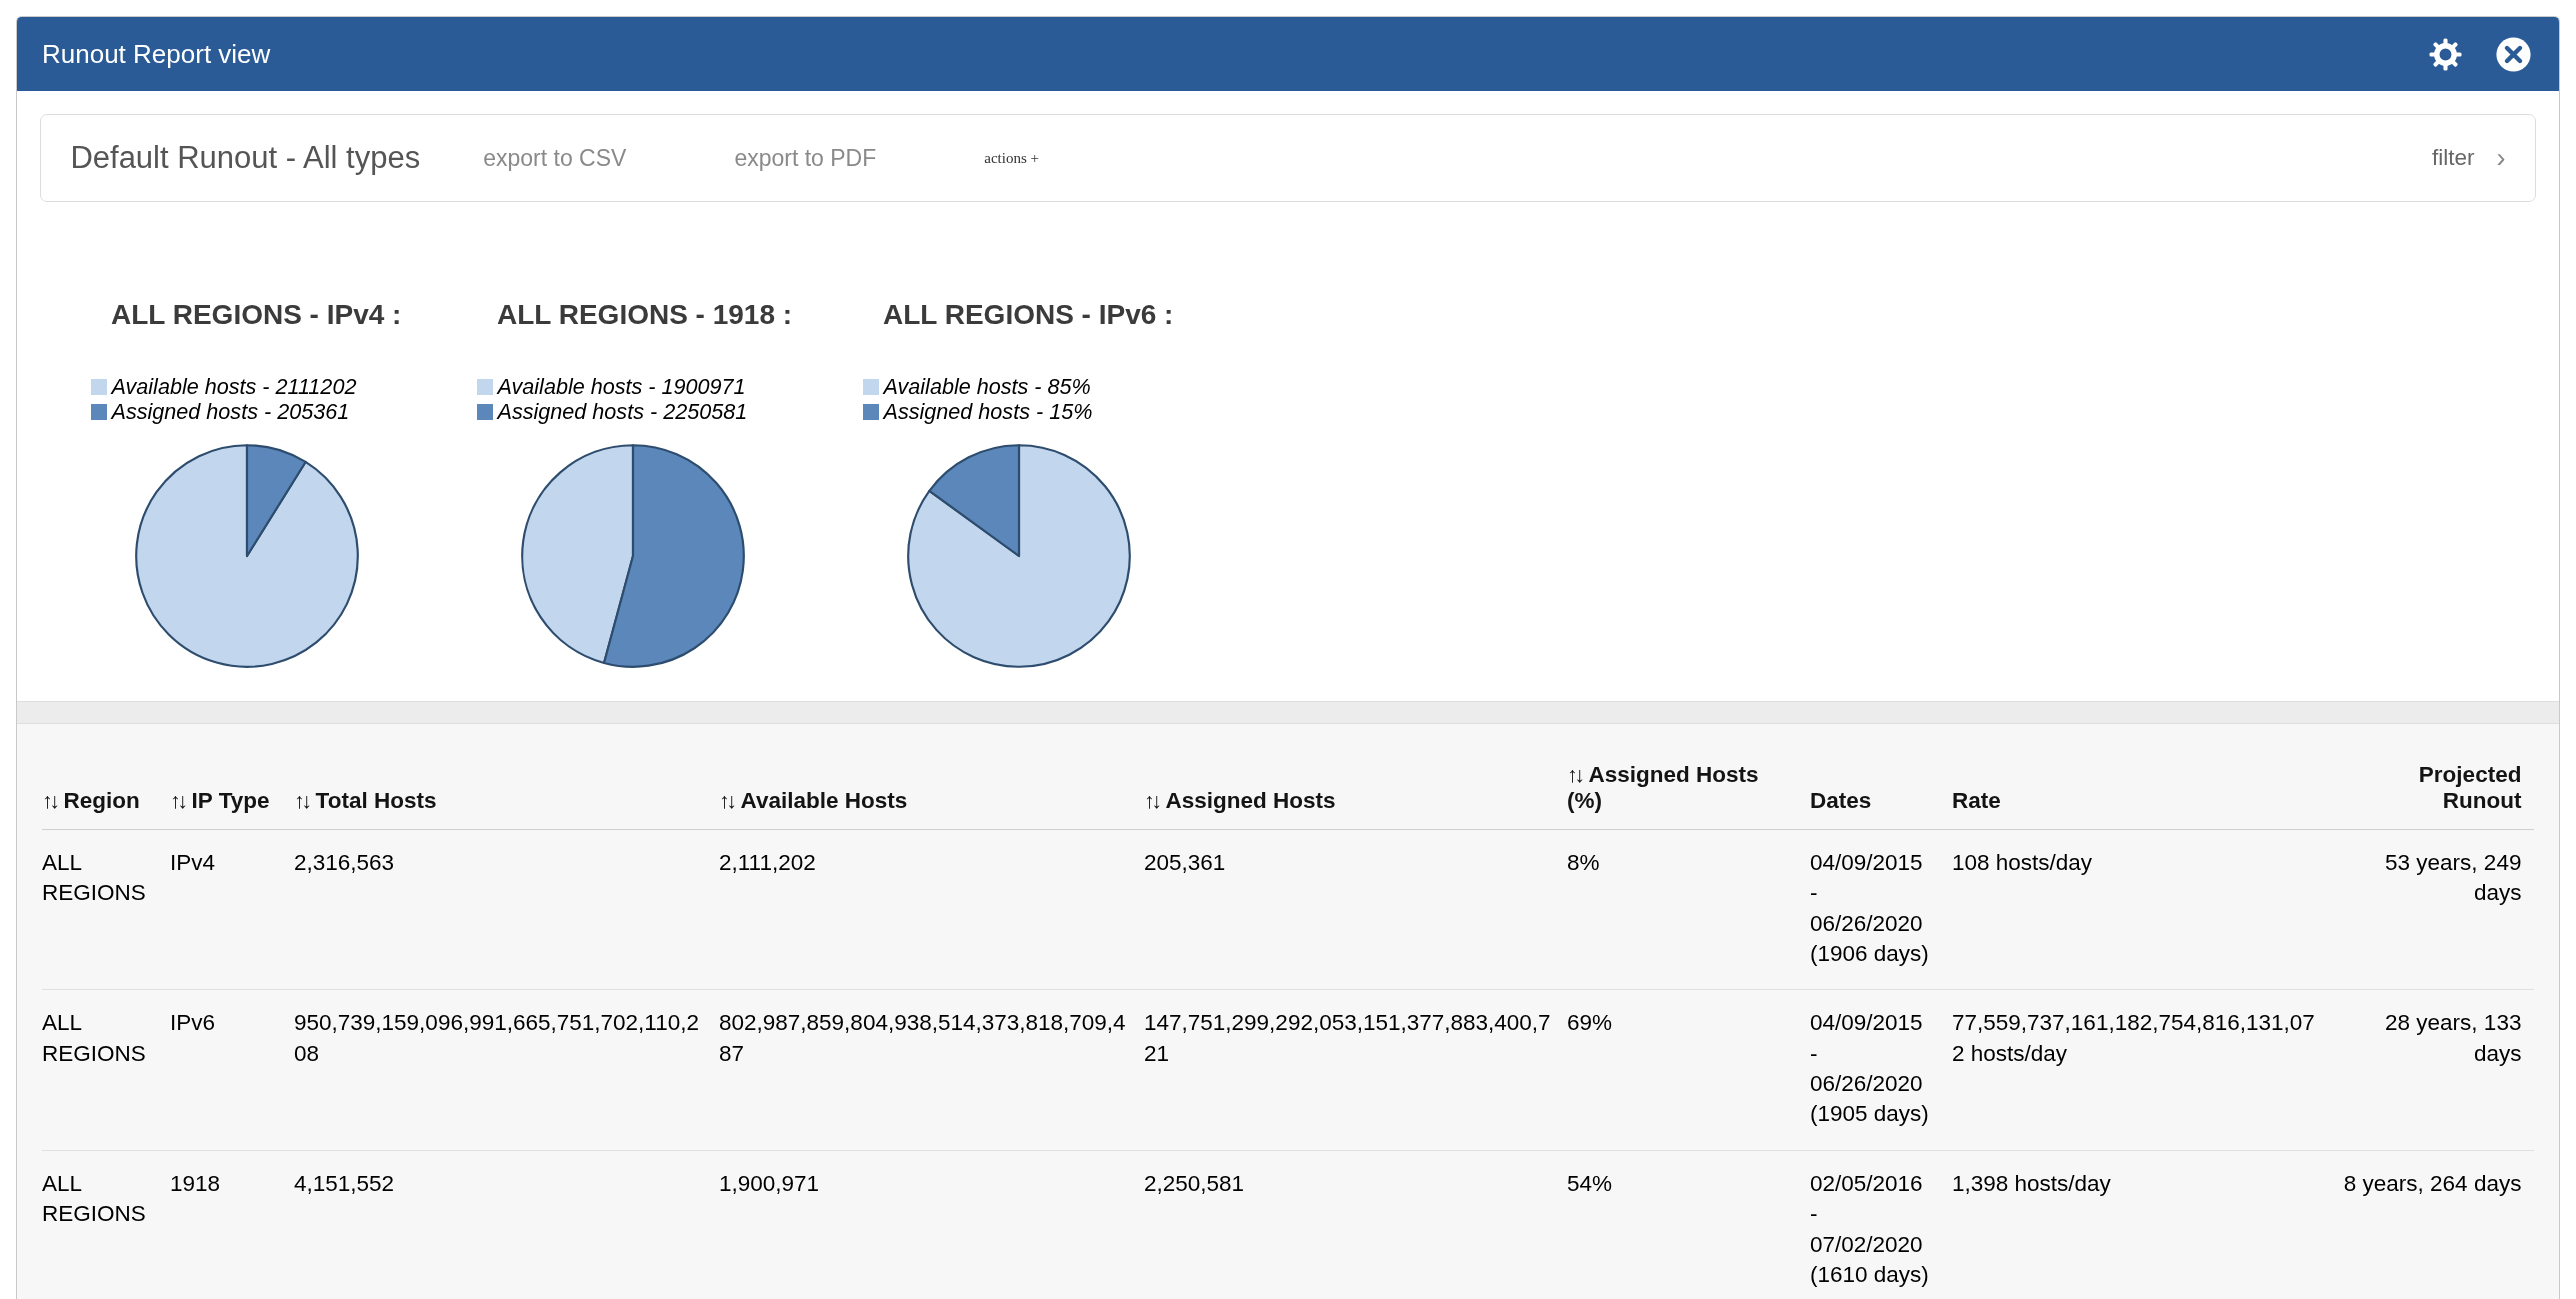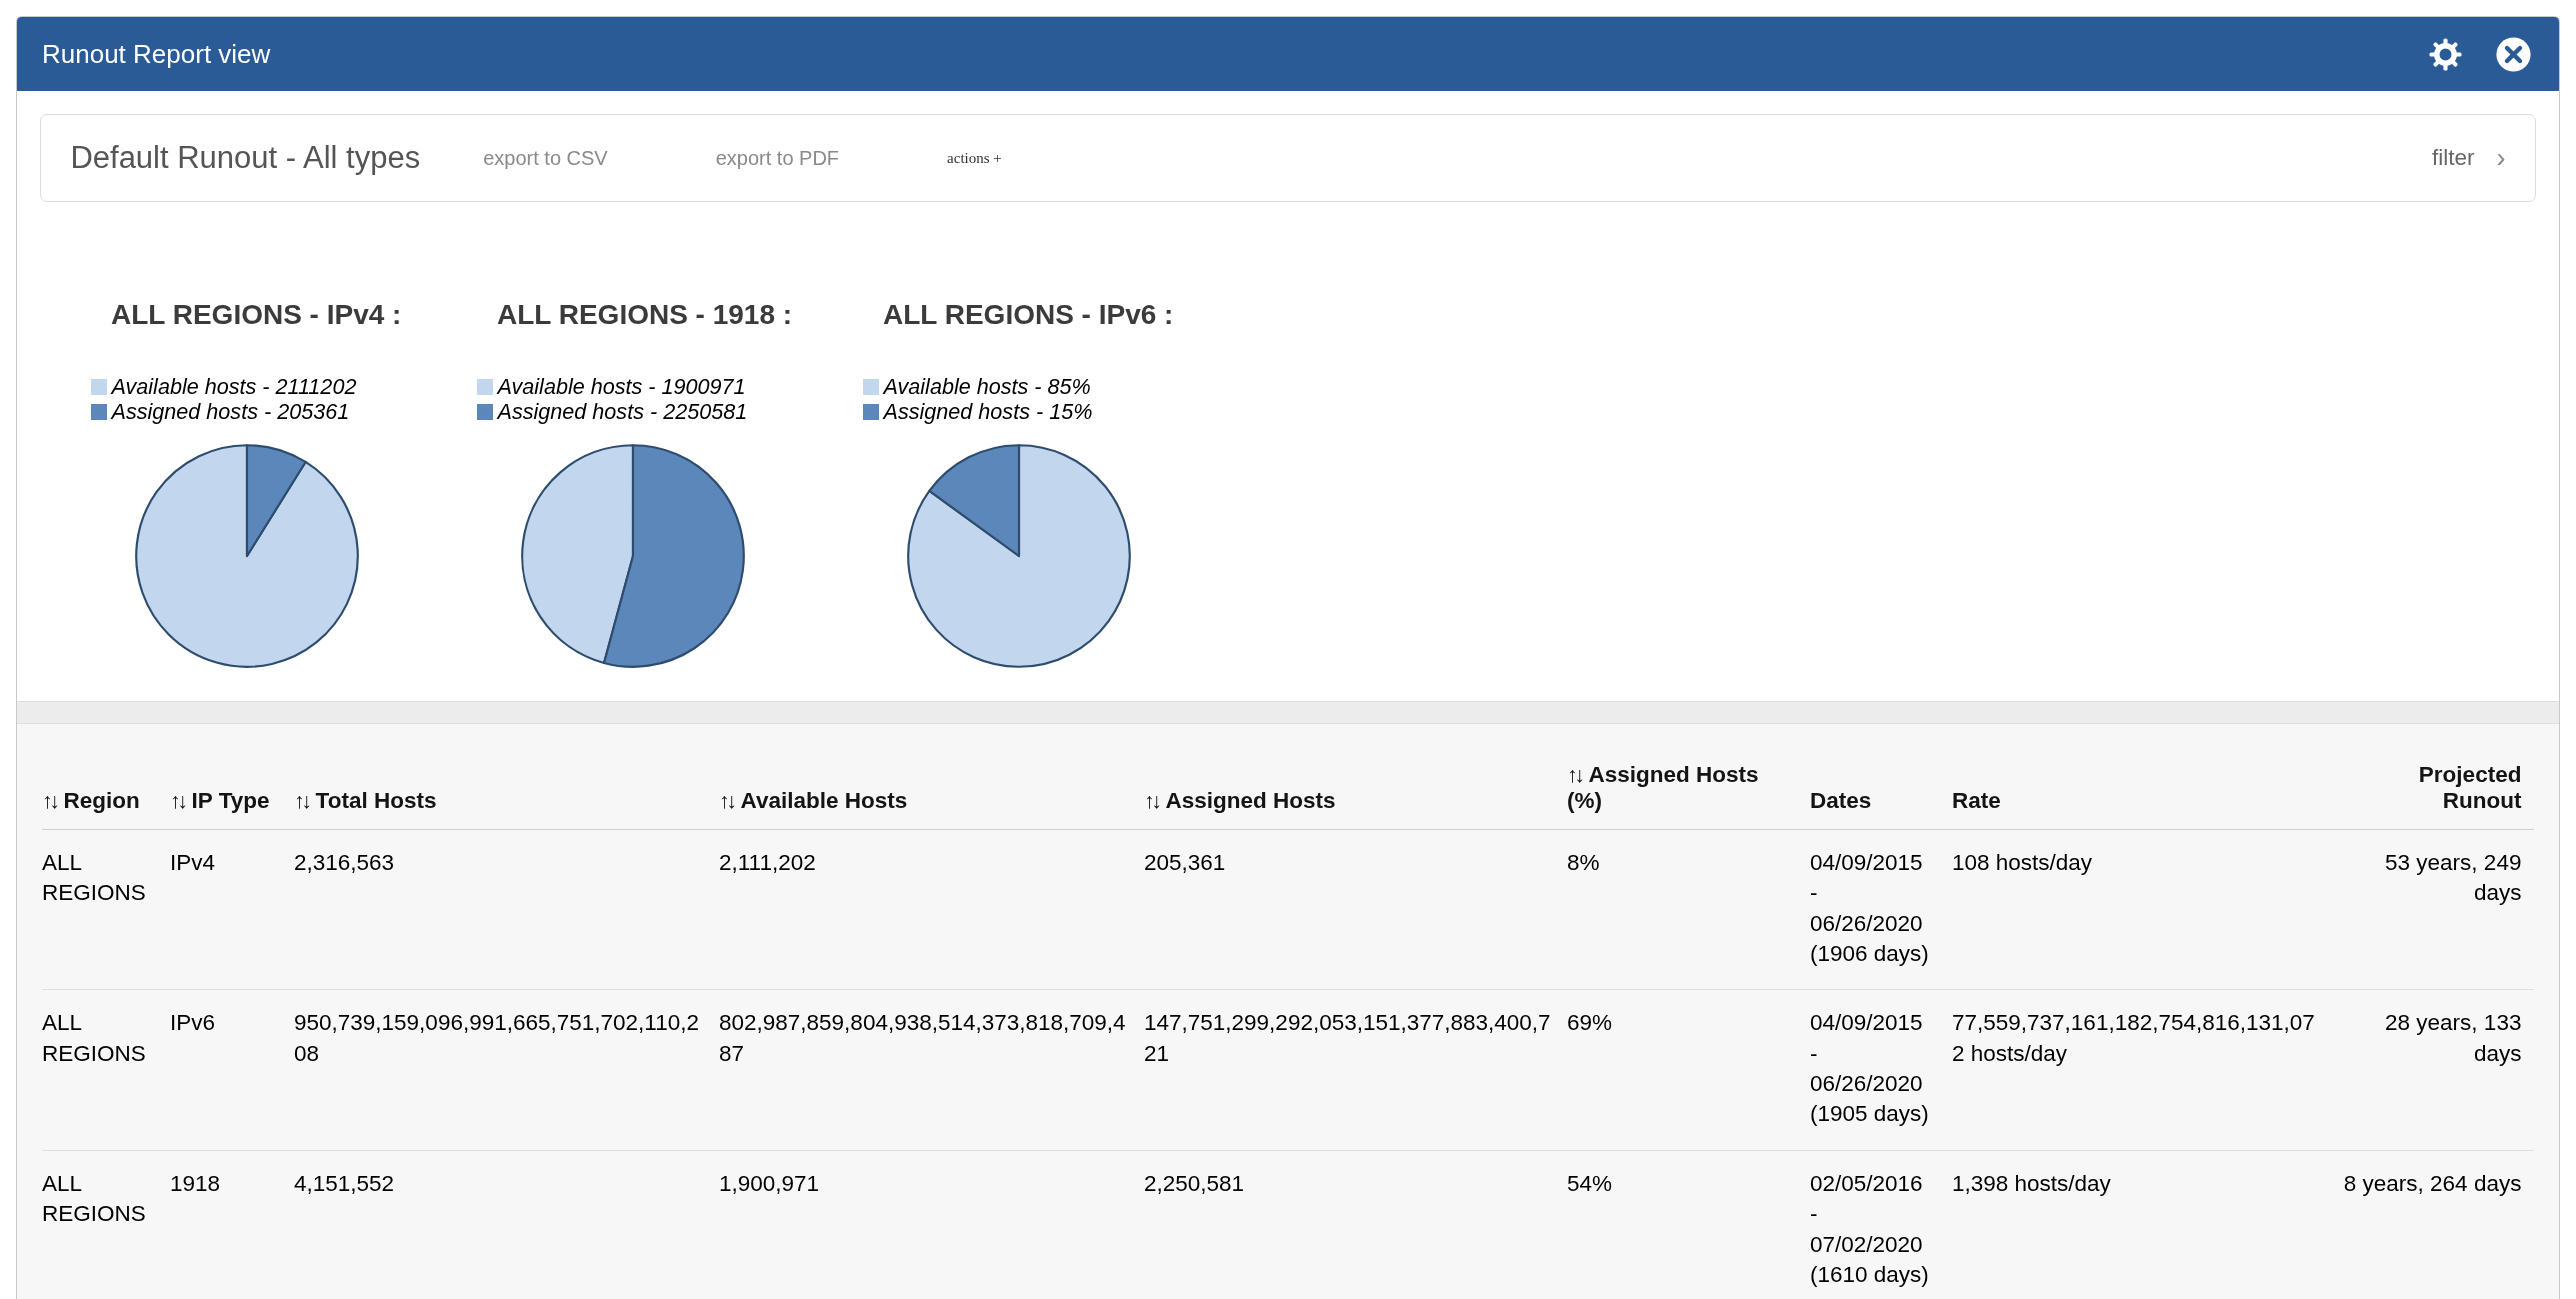--- a/index.html
+++ b/index.html
@@ -9,21 +9,21 @@
 
   
   .titlebar{background:#2a5b97;color:#fff;height:74px;display:flex;align-items:center;padding:0 25px;}
   .titlebar-title{font-size:26px;flex:1;}
   .titlebar-icons{display:flex;align-items:center;gap:27px;}
   .tb-icon{width:41px;height:41px;cursor:pointer;display:block;}
 
   
   .toolbar{margin:23.4px 23.4px 0 23.4px;border:0.9px solid #dddddd;border-radius:7px;background:#fff;display:flex;align-items:center;padding:0 29px;height:86px;}
   .toolbar-title{font-size:31px;color:#555;margin-right:63px;}
-  .toolbar-link{font-size:20px;color:#8a8a8a;margin-right:108px;cursor:pointer;}
+  .toolbar-link{font-size:23px;color:#8a8a8a;margin-right:108px;cursor:pointer;}
   .toolbar-actions{font-size:15px;color:#333;cursor:pointer;font-family:Liberation Serif, serif;}
   .toolbar-filter{margin-left:auto;font-size:22.5px;color:#666;cursor:pointer;display:flex;align-items:center;gap:22px;}
   .toolbar-filter .chev{font-size:27px;color:#888;}
 
   
   .charts{display:flex;padding:97px 0 23.4px 74px;background:#fff;gap:13px;}
   .chart-block{width:373px;margin-right:0px;}
   .chart-title{font-size:28px;font-weight:bold;color:#3b3b3b;padding-left:20px;margin-bottom:43px;white-space:nowrap;}
   .legend{margin-bottom:14px;font-style:italic;}
   .legend-item{display:flex;align-items:center;font-size:21.6px;color:#000;line-height:25px;}

